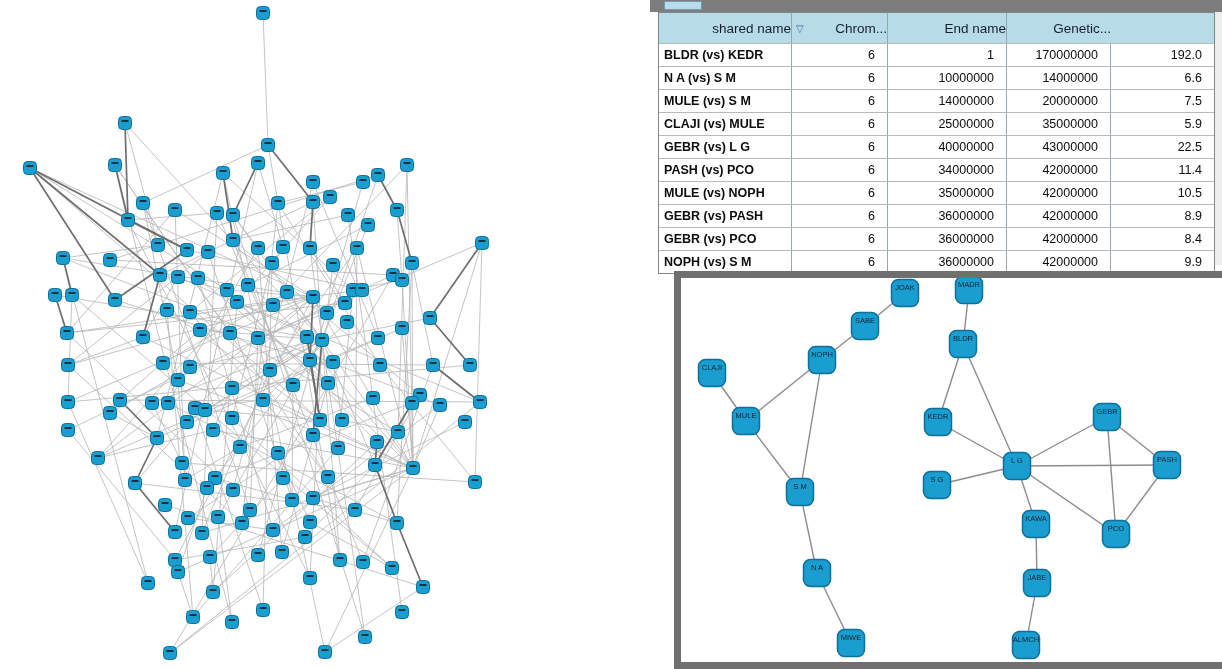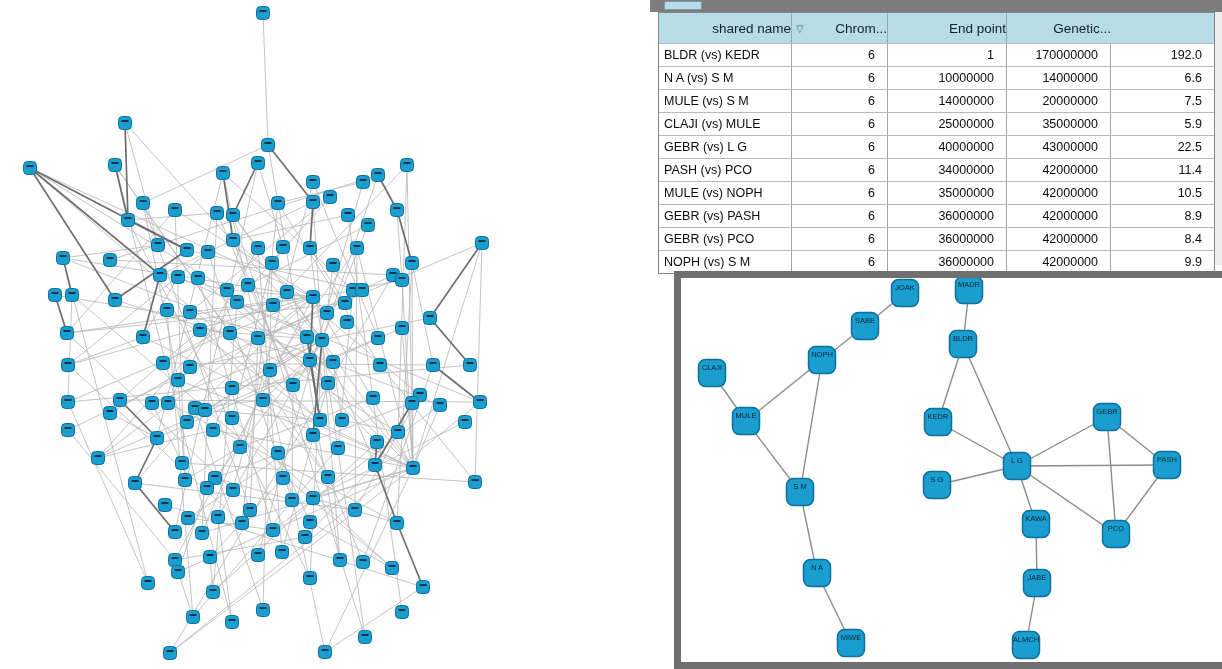--- a/index.html
+++ b/index.html
@@ -18,21 +18,21 @@
   
   #data-table{position:absolute;left:658px;top:12px;width:557px;background:#fff;border:1px solid #7f868c;box-sizing:border-box;}
   .trow{display:grid;grid-template-columns:133px 96px 119px 104px 103px;}
   .trow.head{height:30px;background:#b8dbe8;}
   .trow.body{height:22px;border-top:1px solid #b3bac0;background:#fff;}
   .tcell{display:flex;align-items:center;justify-content:flex-end;box-sizing:border-box;
          border-right:1px solid #9aa5ae;overflow:hidden;white-space:nowrap;}
   .trow .tcell:last-child{border-right:none;}
   .trow.head .tcell{font-size:13.5px;color:#15202f;padding-right:0;}
   .trow.body .tcell{font-size:12.5px;color:#0c0c0c;padding-right:12px;}
-  .trow.body .tcell.c0{justify-content:flex-start;padding-left:5px;padding-right:8px;}
+  .trow.body .tcell.c0{justify-content:flex-start;padding-left:5px;padding-right:8px;font-weight:bold;}
   .funnel{font-size:10px;color:#3f6f96;margin-right:auto;padding-left:4px;}
   
   #net-panel{position:absolute;left:674px;top:271px;width:594px;height:398px;background:#6f6f6f;}
   #net-inner{position:absolute;left:7px;top:7px;width:552px;height:384px;background:#ffffff;}
   #small-net{width:552px;height:384px;display:block;}
   .sedge{stroke:#8c8c8c;stroke-width:1.4;}
   .snode{fill:#1a9ecf;stroke:#0d6f9c;stroke-width:1.5;}
   .slabel{font-family:"Liberation Sans",sans-serif;font-size:7.5px;fill:#062433;text-anchor:middle;}
 </style>
 </head>
@@ -579,21 +579,21 @@
   <div id="top-tab"></div>
   <div id="right-sliver"></div>
 
   <div id="data-table">
     <div class="trow head">
       <div class="tcell">shared name</div>
       <div class="tcell">
         <span class="funnel">▽</span>
         <span>Chrom...</span>
       </div>
-      <div class="tcell">End point</div>
+      <div class="tcell">End name</div>
       <div class="tcell">Genetic...</div>
     </div>
     <div id="table-body">
         <div class="trow body">
           <div class="tcell c0">BLDR (vs) KEDR</div>
           <div class="tcell c1">6</div>
           <div class="tcell c2">1</div>
           <div class="tcell c3">170000000</div>
           <div class="tcell c4">192.0</div>
         </div>

